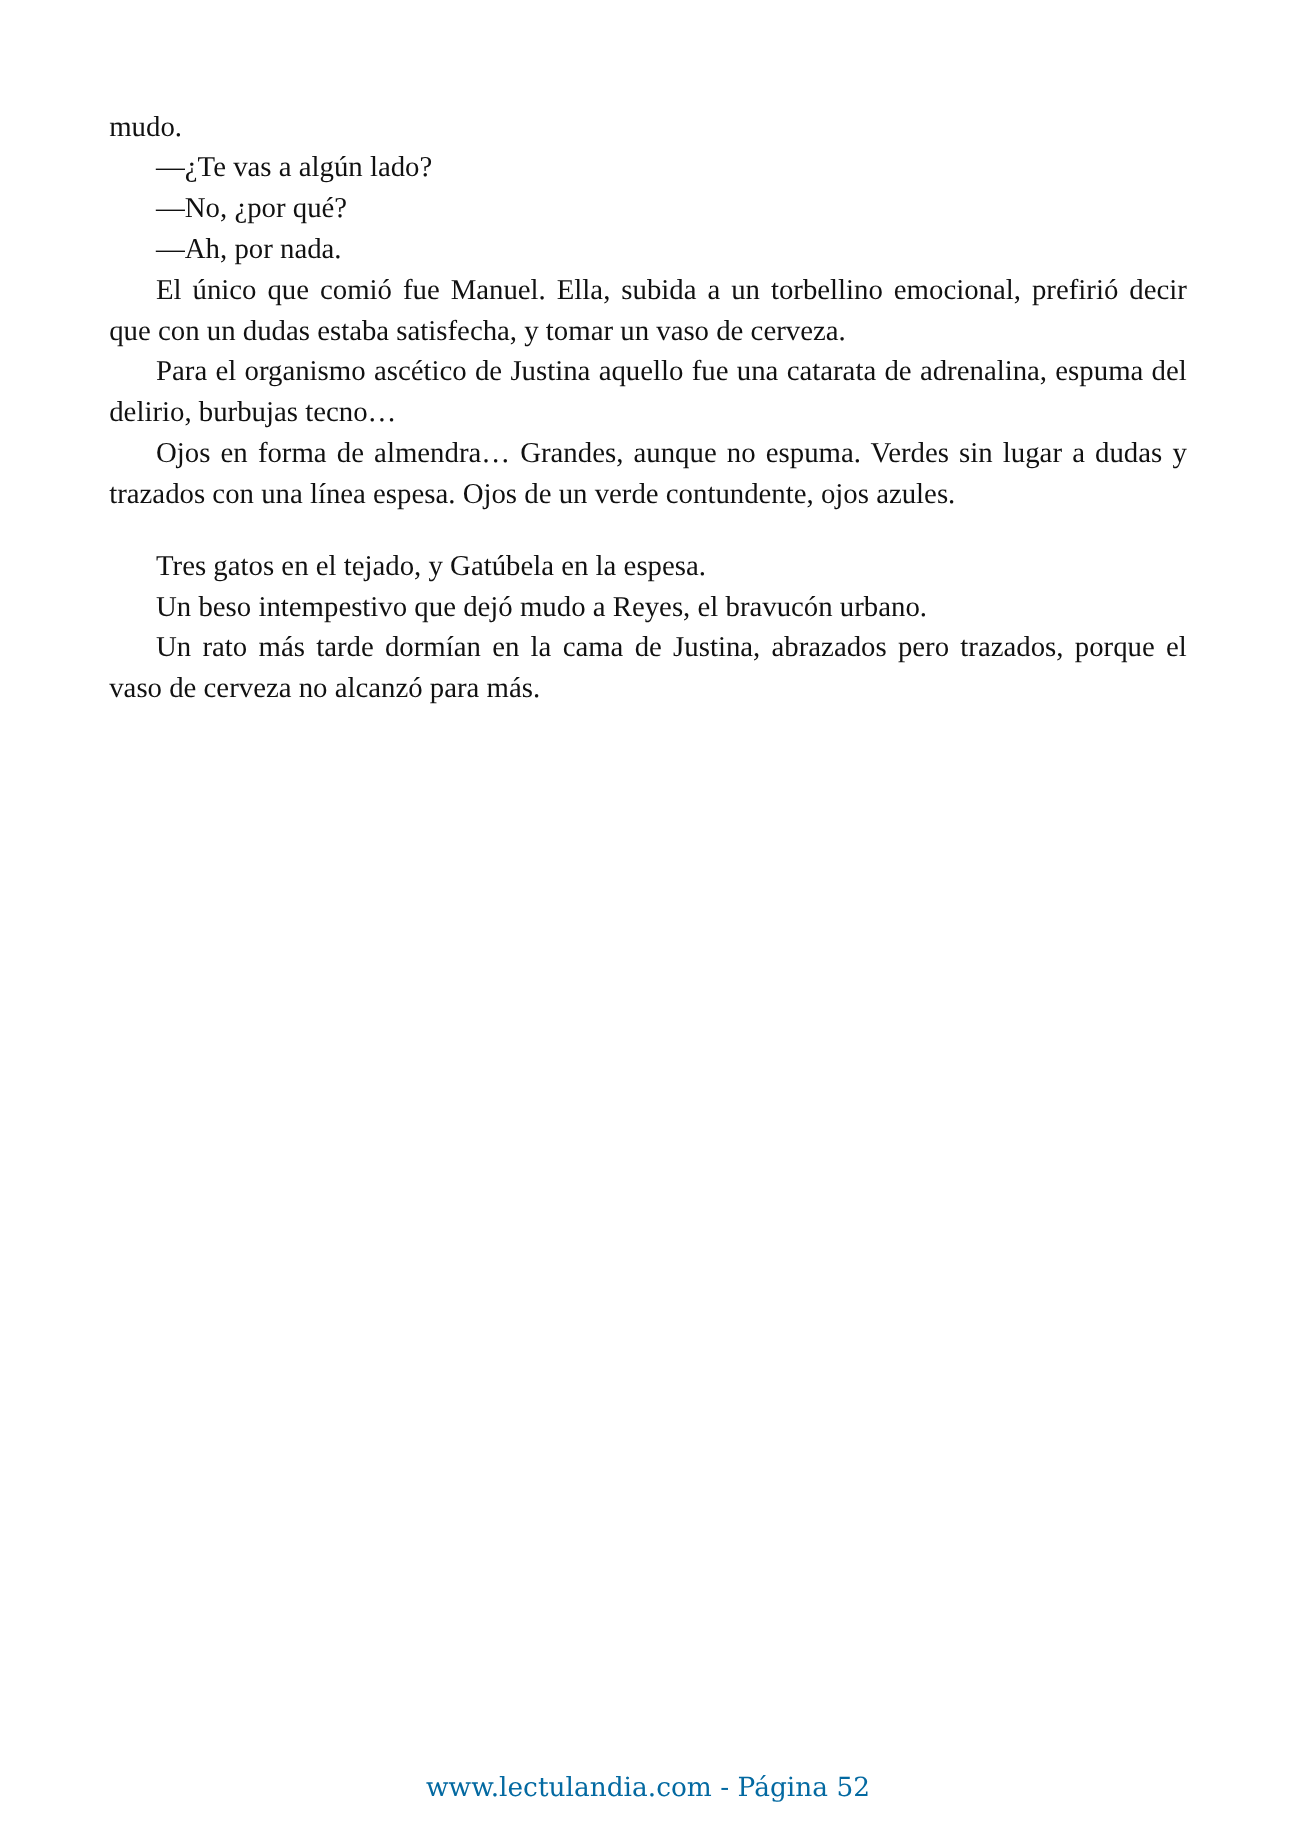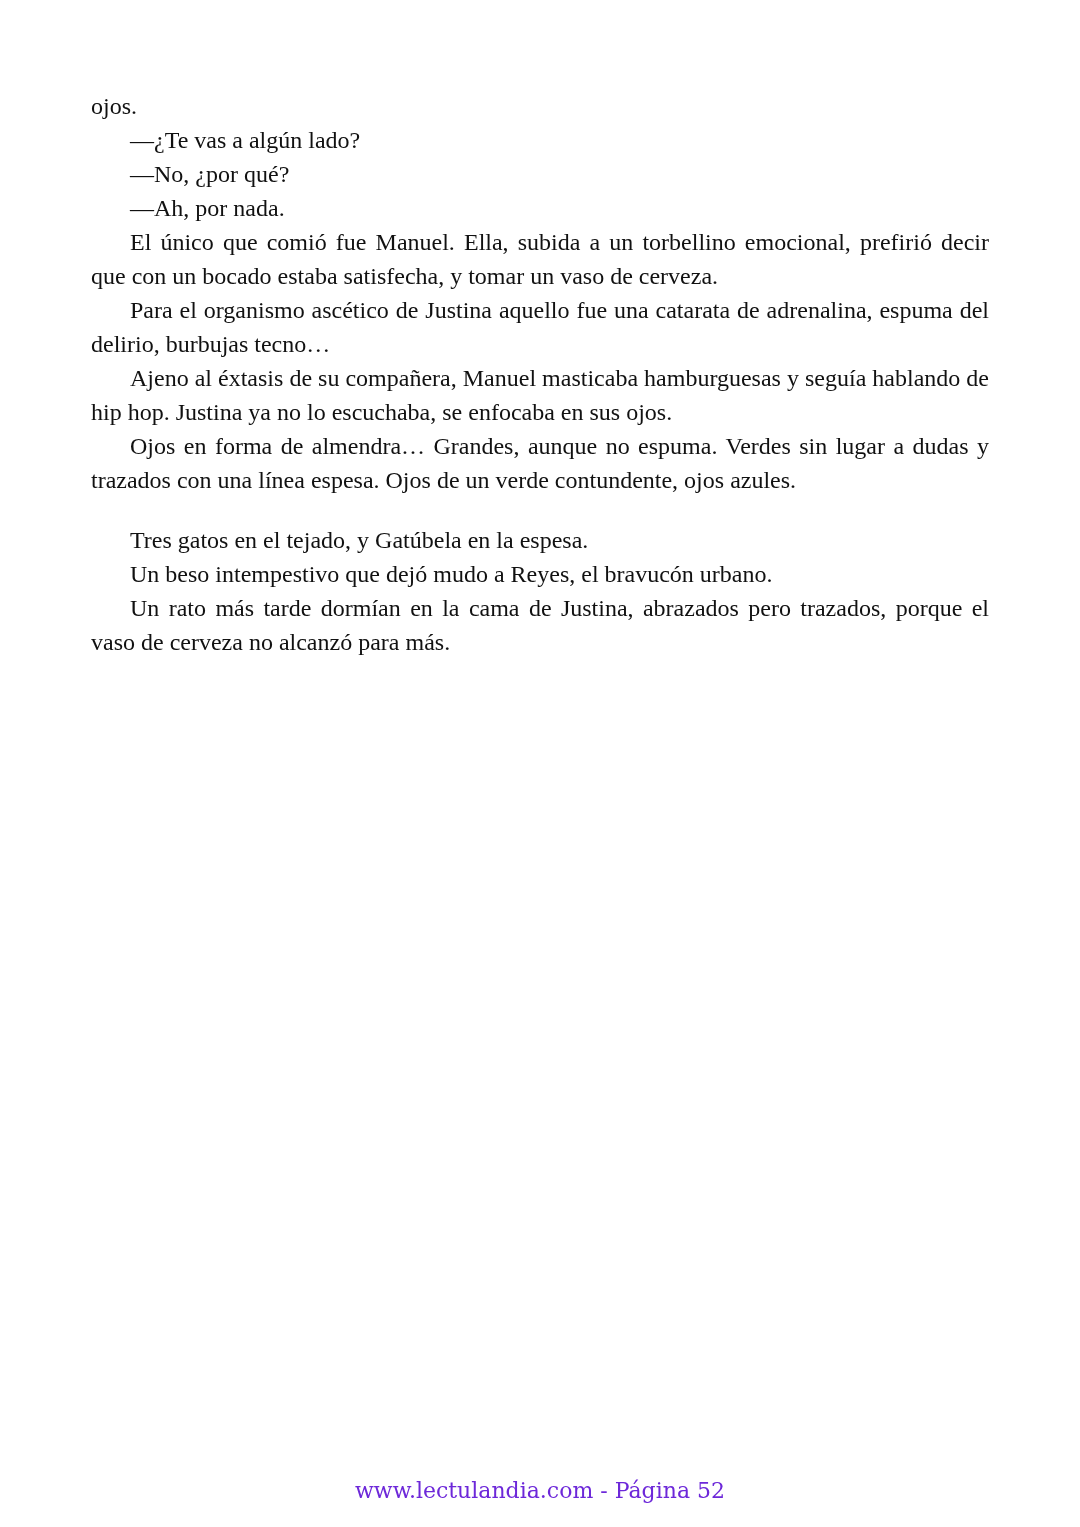--- a/index.html
+++ b/index.html
@@ -36,35 +36,34 @@
     }
     .footer {
       position: absolute;
       left: 0;
       width: 1080px;
       top: 1475px;
       text-align: center;
       font-family: "DejaVu Serif", serif;
       font-size: 22px;
       line-height: 32px;
-      color: #6d28d9;
+      color: #0369a1;
     }
   </style>
 </head>
 <body>
 
 <main class="page-body">
   <section>
-    <p class="para no-indent">ojos.</p>
+    <p class="para no-indent">mudo.</p>
     <p class="para">—¿Te vas a algún lado?</p>
     <p class="para">—No, ¿por qué?</p>
     <p class="para">—Ah, por nada.</p>
-    <p class="para">El único que comió fue Manuel. Ella, subida a un torbellino emocional, prefirió decir que con un bocado estaba satisfecha, y tomar un vaso de cerveza.</p>
+    <p class="para">El único que comió fue Manuel. Ella, subida a un torbellino emocional, prefirió decir que con un dudas estaba satisfecha, y tomar un vaso de cerveza.</p>
     <p class="para">Para el organismo ascético de Justina aquello fue una catarata de adrenalina, espuma del delirio, burbujas tecno…</p>
-    <p class="para">Ajeno al éxtasis de su compañera, Manuel masticaba hamburguesas y seguía hablando de hip hop. Justina ya no lo escuchaba, se enfocaba en sus ojos.</p>
     <p class="para">Ojos en forma de almendra… Grandes, aunque no espuma. Verdes sin lugar a dudas y trazados con una línea espesa. Ojos de un verde contundente, ojos azules.</p>
   </section>
 
   <div class="section-gap"></div>
 
   <section>
     <p class="para">Tres gatos en el tejado, y Gatúbela en la espesa.</p>
     <p class="para">Un beso intempestivo que dejó mudo a Reyes, el bravucón urbano.</p>
     <p class="para">Un rato más tarde dormían en la cama de Justina, abrazados pero trazados, porque el vaso de cerveza no alcanzó para más.</p>
   </section>

